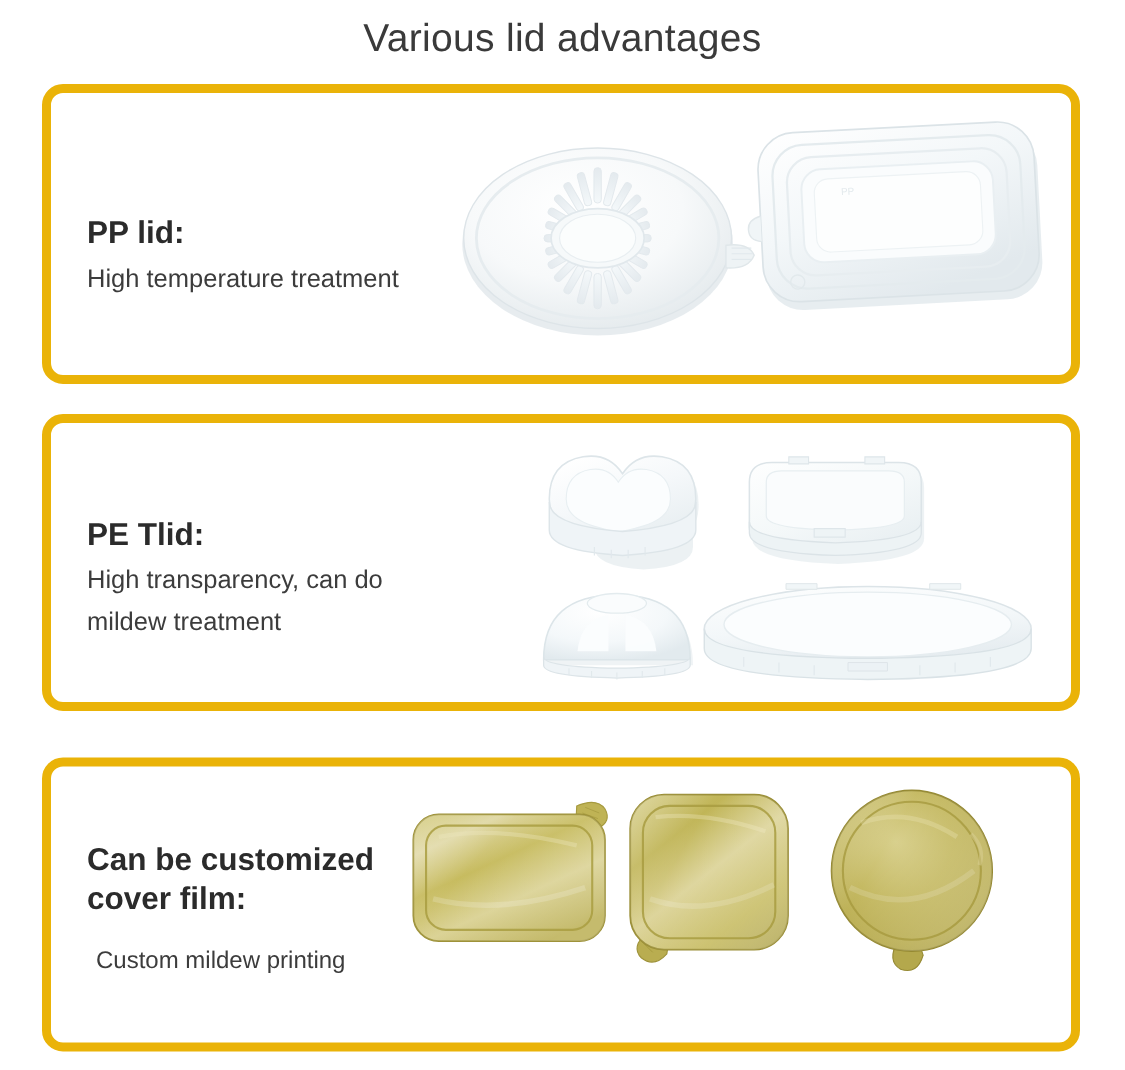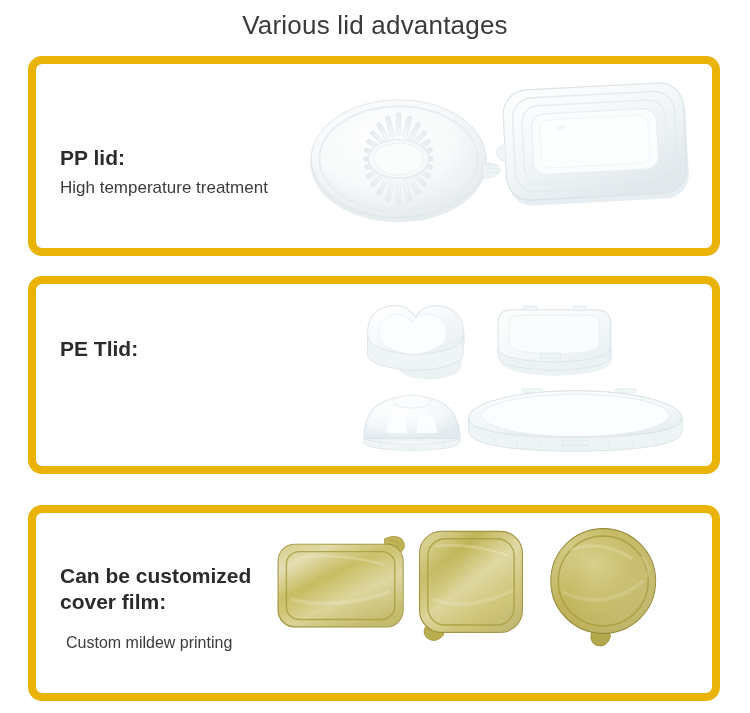--- a/index.html
+++ b/index.html
@@ -26,38 +26,38 @@
     font-weight: normal;
     color: #3a3a3a;
     letter-spacing: 0.2px;
     line-height: 32px;
   }
 
   .card {
     position: absolute;
     left: 28px;
     width: 692px;
-    border: 8px solid #eab308;
+    border: 6px solid #eab308;
     border-radius: 14px;
     background: #ffffff;
     box-sizing: border-box;
     overflow: hidden;
   }
 
   #card-pp   { top: 56px;  height: 200px; }
   #card-pe   { top: 276px; height: 198px; }
   #card-film { top: 494px; height: 196px; margin-top: 11px; }
 
   .card-text {
     position: absolute;
     left: 24px;
     z-index: 3;
   }
   #card-pp .card-text   { top: 81px; }
-  #card-pe .card-text   { top: 52px; }
+  #card-pe .card-text   { top: 62px; }
   #card-film .card-text { top: 50px; }
 
   .card-heading {
     font-size: 21px;
     font-weight: bold;
     color: #2b2b2b;
     line-height: 25px;
     margin: 0 0 4px 0;
     white-space: pre-line;
   }
@@ -222,20 +222,22 @@
         <text x="60" y="50" font-family="'Liberation Sans', sans-serif" font-size="7" fill="#e3eaed">PP</text>
       </g>
     </svg>
   </div>
 </div>
 
 <div class="card" id="card-pe">
 
   <div class="card-text">
     <div class="card-heading">PE Tlid:</div>
+    <div class="card-sub">High transparency, can do
+mildew treatment</div>
   </div>
 
   <div class="art">
     <svg viewBox="0 0 380 198" preserveAspectRatio="xMidYMid meet">
       <defs>
         <linearGradient id="peHeartG" x1="20%" y1="0%" x2="80%" y2="100%">
           <stop offset="0%" stop-color="#ffffff"></stop>
           <stop offset="45%" stop-color="#f5f8fa"></stop>
           <stop offset="100%" stop-color="#e6edf0"></stop>
         </linearGradient>

